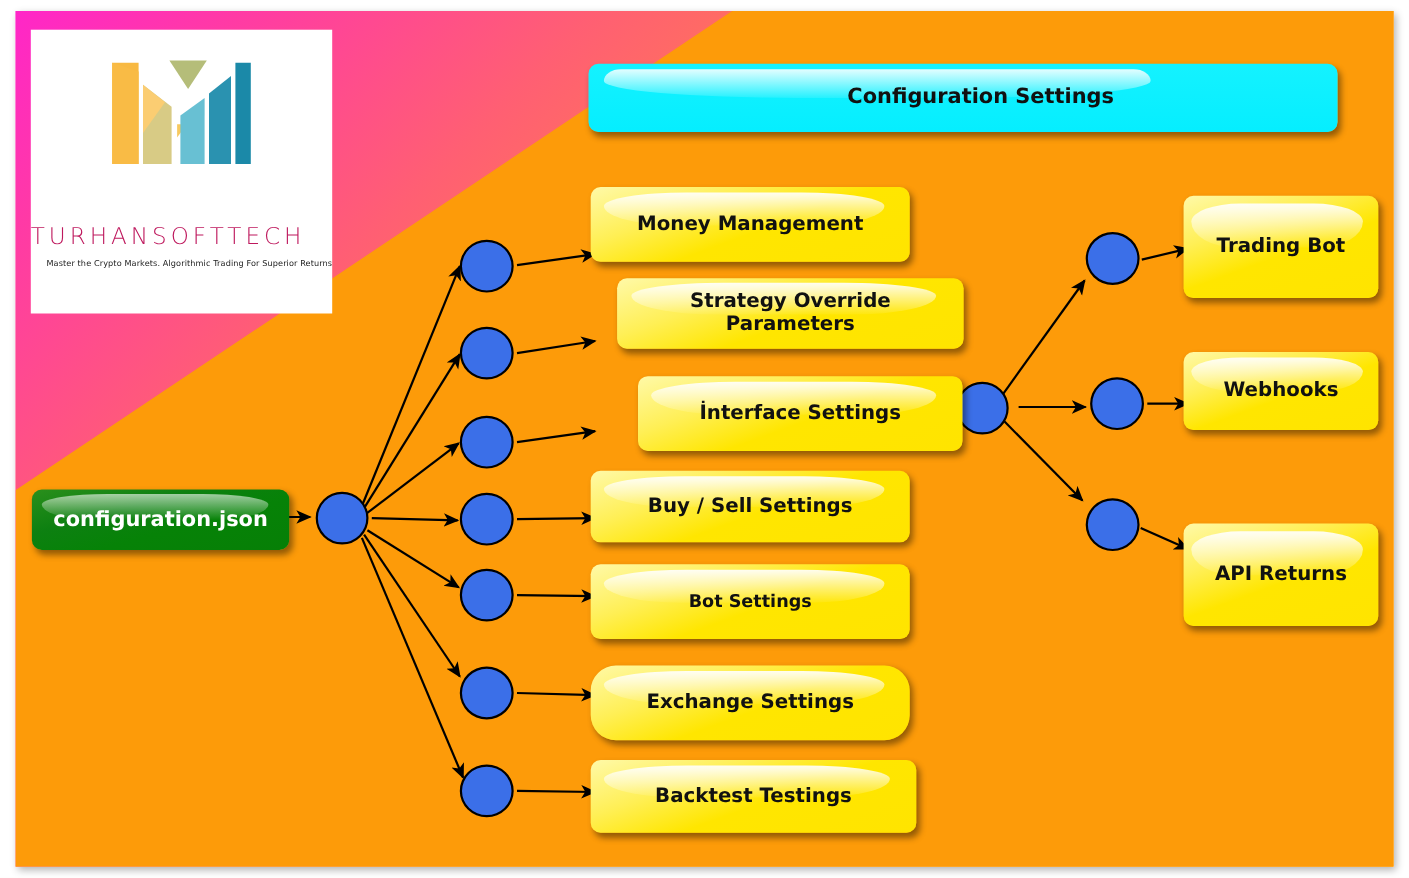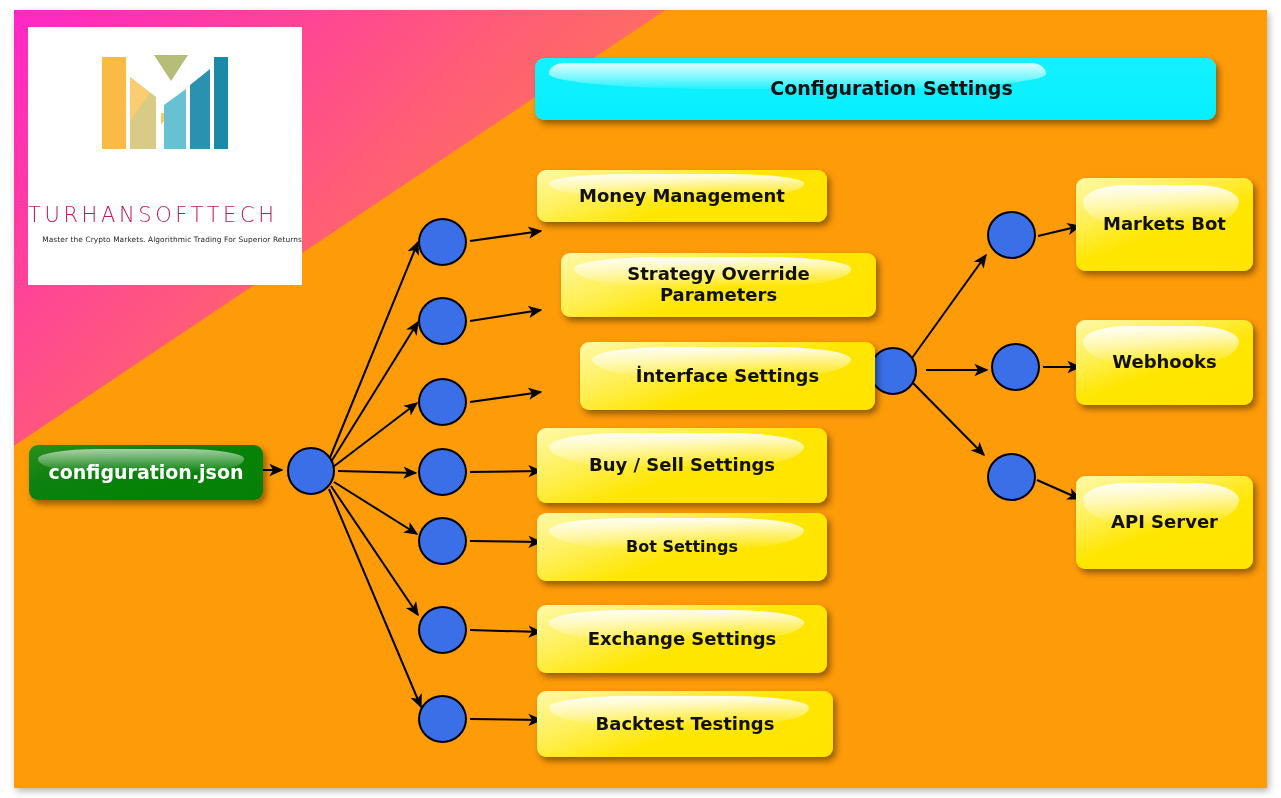--- a/index.html
+++ b/index.html
@@ -165,56 +165,56 @@
     <div class="circle" style="left:404px;top:368px;width:49px;height:48px;"></div>
     <div class="circle" style="left:404px;top:438px;width:49px;height:48px;"></div>
     <div class="circle" style="left:404px;top:507px;width:49px;height:48px;"></div>
     <div class="circle" style="left:404px;top:596px;width:49px;height:48px;"></div>
     <div class="circle" style="left:404px;top:685px;width:49px;height:48px;"></div>
 
     <div class="circle" style="left:973px;top:201px;width:49px;height:48px;"></div>
     <div class="circle" style="left:977px;top:333px;width:49px;height:48px;"></div>
     <div class="circle" style="left:973px;top:443px;width:49px;height:48px;"></div>
 
-    <div class="box yellow" style="left:523px;top:160px;width:290px;height:52px;font-size:18px;">
+    <div class="box yellow" style="left:523px;top:160px;width:290px;height:68px;font-size:18px;">
       <span class="gloss"></span>
       <span class="lbl">Money Management</span>
     </div>
     <div class="box yellow" style="left:547px;top:243px;width:315px;height:64px;font-size:18px;">
       <span class="gloss"></span>
       <span class="lbl">Strategy Override Parameters</span>
     </div>
     <div class="box yellow" style="left:523px;top:332px;width:295px;height:68px;font-size:18px;margin-left:43px;">
       <span class="gloss"></span>
       <span class="lbl">İnterface Settings</span>
     </div>
-    <div class="box yellow" style="left:523px;top:418px;width:290px;height:75px;font-size:18px;">
+    <div class="box yellow" style="left:523px;top:418px;width:290px;height:65px;font-size:18px;">
       <span class="gloss"></span>
       <span class="lbl">Buy / Sell Settings</span>
     </div>
     <div class="box yellow" style="left:523px;top:503px;width:290px;height:68px;font-size:16px;">
       <span class="gloss"></span>
       <span class="lbl">Bot Settings</span>
     </div>
-    <div class="box yellow" style="left:523px;top:595px;width:290px;height:68px;font-size:18px;">
+    <div class="box yellow" style="left:523px;top:595px;width:290px;height:68px;font-size:18px;border-radius:23px;">
       <span class="gloss"></span>
       <span class="lbl">Exchange Settings</span>
     </div>
     <div class="box yellow" style="left:523px;top:681px;width:296px;height:66px;font-size:18px;">
       <span class="gloss"></span>
       <span class="lbl">Backtest Testings</span>
     </div>
 
     <div class="box yellow" style="left:1062px;top:168px;width:177px;height:93px;font-size:18px;">
       <span class="gloss"></span>
-      <span class="lbl">Markets Bot</span>
-    </div>
-    <div class="box yellow" style="left:1062px;top:310px;width:177px;height:85px;font-size:18px;">
+      <span class="lbl">Trading Bot</span>
+    </div>
+    <div class="box yellow" style="left:1062px;top:310px;width:177px;height:71px;font-size:18px;">
       <span class="gloss"></span>
       <span class="lbl">Webhooks</span>
     </div>
     <div class="box yellow" style="left:1062px;top:466px;width:177px;height:93px;font-size:18px;">
       <span class="gloss"></span>
-      <span class="lbl">API Server</span>
+      <span class="lbl">API Returns</span>
     </div>
 
   </div>
 </div>
 
 </body></html>

